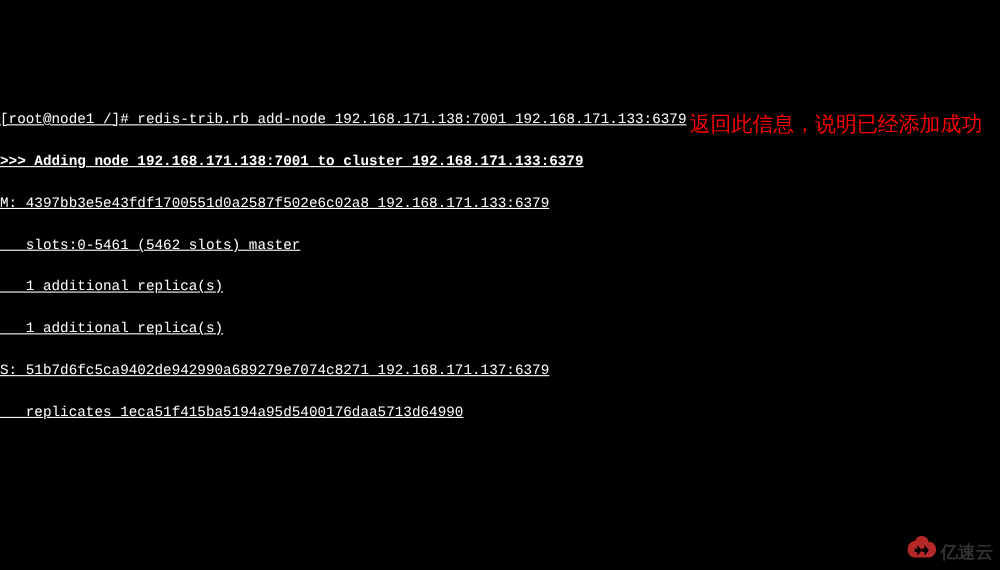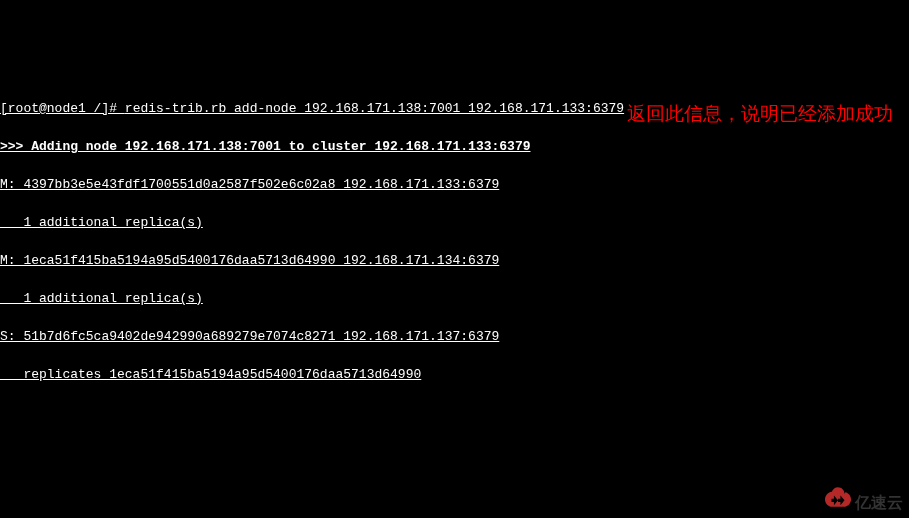--- a/index.html
+++ b/index.html
@@ -61,22 +61,22 @@
   </style>
 </head>
 <body>
 
 
 
 <div class="terminal">
 <span class="line"><span>[root@node1 /]# </span><span>redis-trib.rb add-node 192.168.171.138:7001 192.168.171.133:6379</span></span>
 <span class="line bold">&gt;&gt;&gt; Adding node 192.168.171.138:7001 to cluster 192.168.171.133:6379</span>
 <span class="line">M: 4397bb3e5e43fdf1700551d0a2587f502e6c02a8 192.168.171.133:6379</span>
+<span class="line">   slots:0-5461 (5462 slots) master</span>
 <span class="line">   1 additional replica(s)</span>
-<span class="line">M: 1eca51f415ba5194a95d5400176daa5713d64990 192.168.171.134:6379</span>
 <span class="line">   1 additional replica(s)</span>
 <span class="line">S: 51b7d6fc5ca9402de942990a689279e7074c8271 192.168.171.137:6379</span>
 <span class="line">   replicates 1eca51f415ba5194a95d5400176daa5713d64990</span>
 
 
 
 
 
 
 

